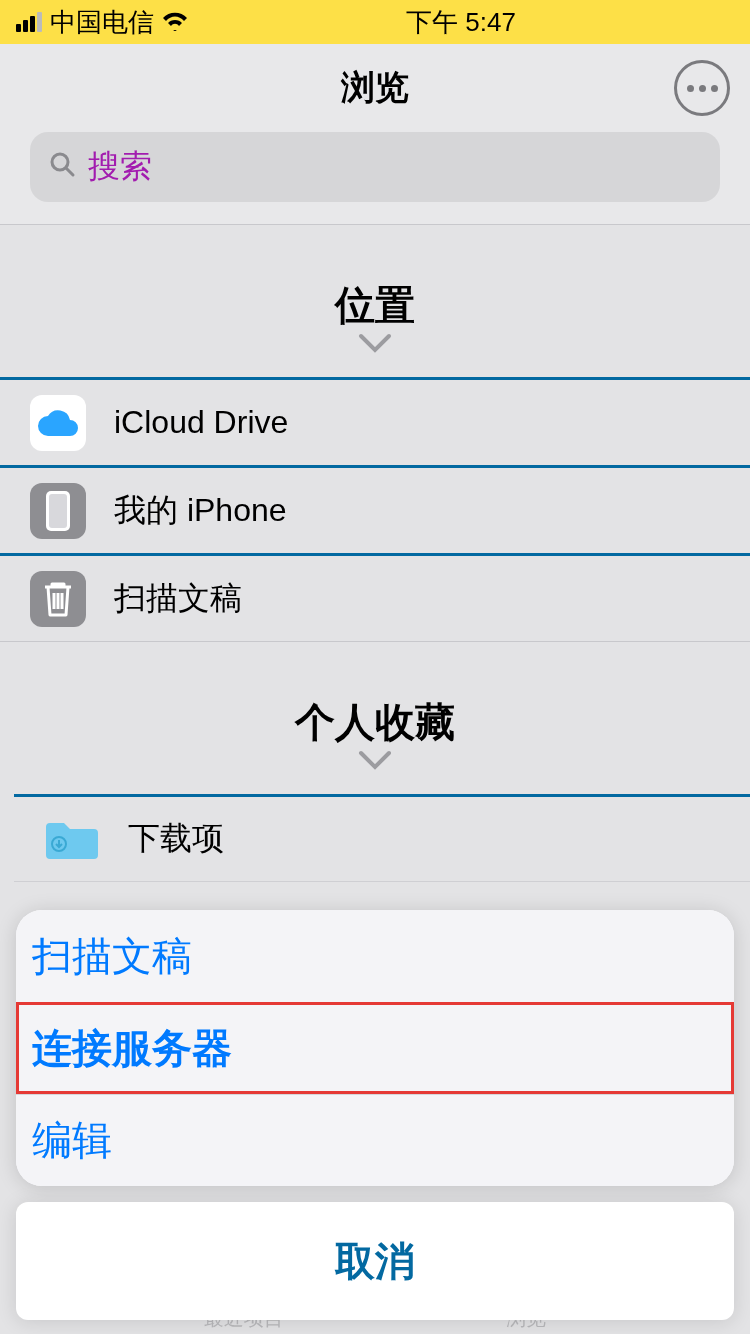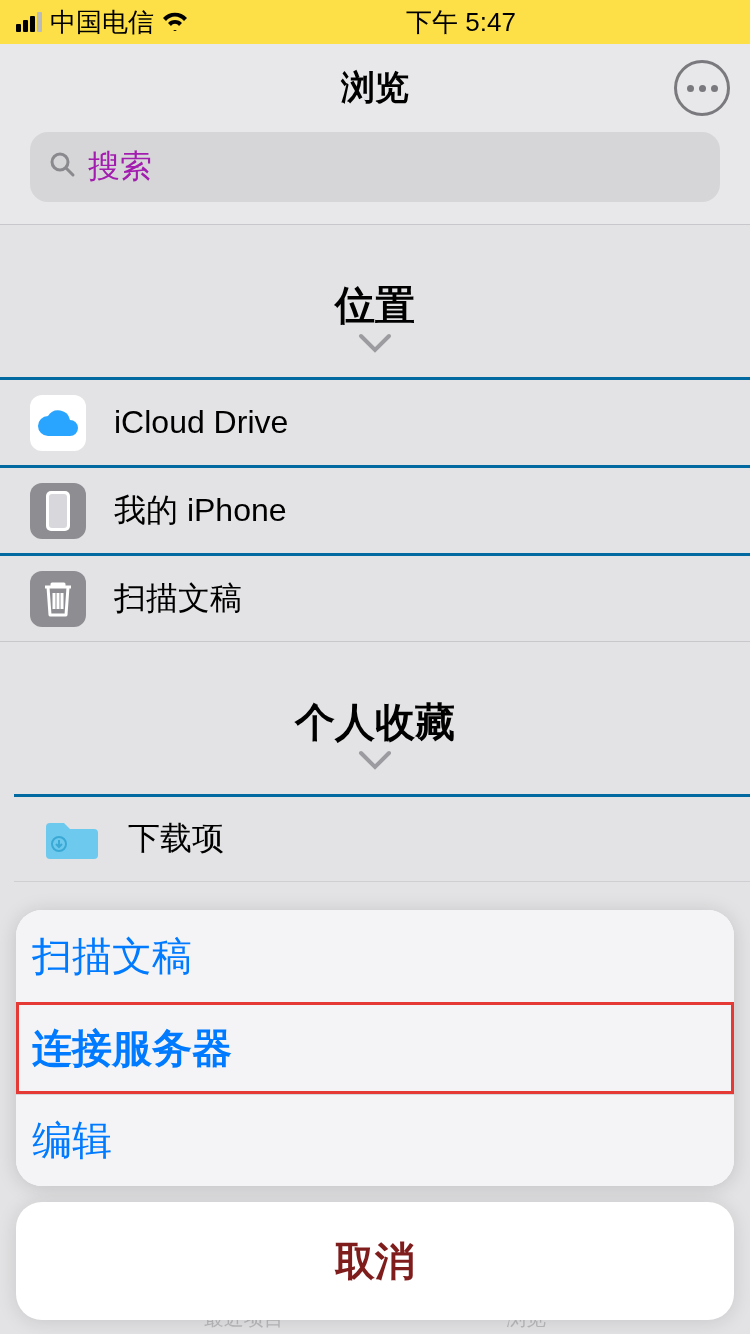--- a/index.html
+++ b/index.html
@@ -90,23 +90,23 @@
   }
   .sheet-item {
     height: 92px; display:flex; align-items:center; justify-content:flex-start;
     font-size: 40px; color:#007aff;
     border-top: 1px solid #d6d6da;
     background: rgba(244,244,247,0.96);
     padding-left: 16px;
   }
   .sheet-item:first-child { border-top: none; }
   .sheet-cancel {
-    background:#ffffff; border-radius:26px;
+    background:#ffffff; border-radius:12px;
     height: 118px; display:flex; align-items:center; justify-content:center;
-    font-size: 40px; color:#7f1d1d; font-weight:600;
+    font-size: 40px; color:#0369a1; font-weight:600;
     box-shadow: 0 2px 20px rgba(0,0,0,0.12);
   }
   .highlight { outline: 3px solid #e53935; outline-offset: -3px; font-weight: bold; }
   
   .faint-tab {
     position:absolute; bottom:0; left:0; right:0;
     text-align:center; font-size:20px; color:#6e6e72; opacity:0.35;
     padding-bottom: 2px;
   }
 </style>

